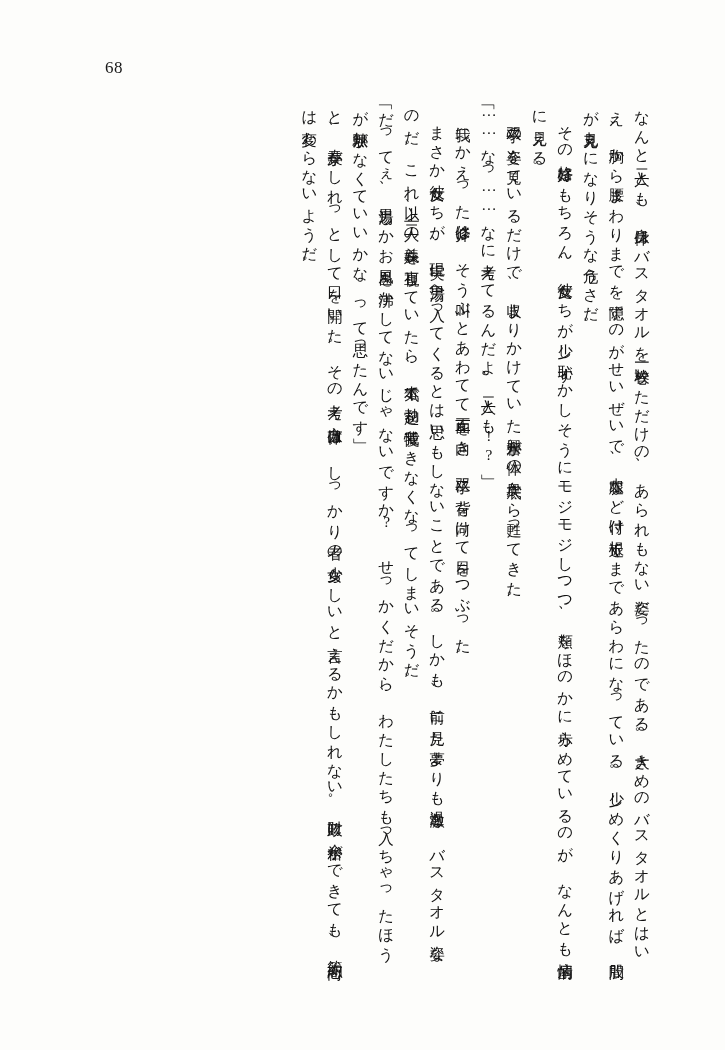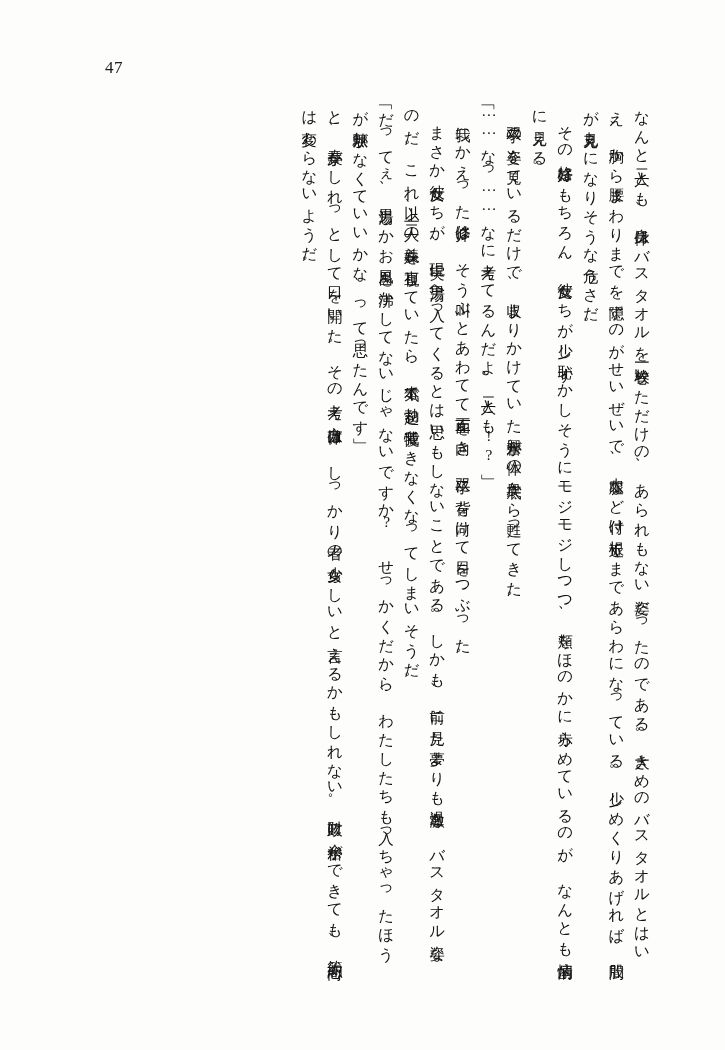--- a/index.html
+++ b/index.html
@@ -51,21 +51,21 @@
   
   .col-flow {
     display: block;
   }
 </style>
 </head>
 <body>
 
 <div class="page">
 
-  <div class="page-number">47</div>
+  <div class="page-number">68</div>
 
   <div class="body-text">
     <p class="col-flow">なんと二人とも、身体にバスタオルを一枚巻いただけの、あられもない姿だったのである。大きめのバスタオルとはいえ、胸から腰まわりまでを隠すのがせいぜいで、太腿など付け根近くまであらわになっている。少しめくりあげれば、股間が丸見えになりそうな危うさだ。</p>
     <p class="col-flow indent">その格好はもちろん、彼女たちが少し恥ずかしそうにモジモジしつつ、頬をほのかに赤らめているのが、なんとも扇情的に見える。</p>
     <p class="col-flow indent">双子の姿を見ているだけで、収まりかけていた興奮が体の奥底から甦ってきた。</p>
     <p class="col-flow">「……なっ……なに考えてるんだよ、二人とも!?」</p>
     <p class="col-flow indent">我にかえった修介は、そう叫ぶとあわてて正面を向き、双子に背を向けて目をつぶった。</p>
     <p class="col-flow indent">まさか彼女たちが、現実に男湯へ入ってくるとは思いもしないことである。しかも、前に見た夢よりも過激な、バスタオル姿なのだ。これ以上、二人の義妹を直視していたら、本気で勃起を我慢できなくなってしまいそうだ。</p>
     <p class="col-flow">「だってぇ、男湯しかお風呂を沸かしてないじゃないですか? せっかくだから、わたしたちも入っちゃったほうが無駄がなくていいかな、って思ったんです」</p>
     <p class="col-flow">と、春菜がしれっとして口を開いた。その考え方自体は、しっかり者の少女らしいと言えるかもしれない。財政に余裕ができても、節約志向は変わらないようだ。</p>

